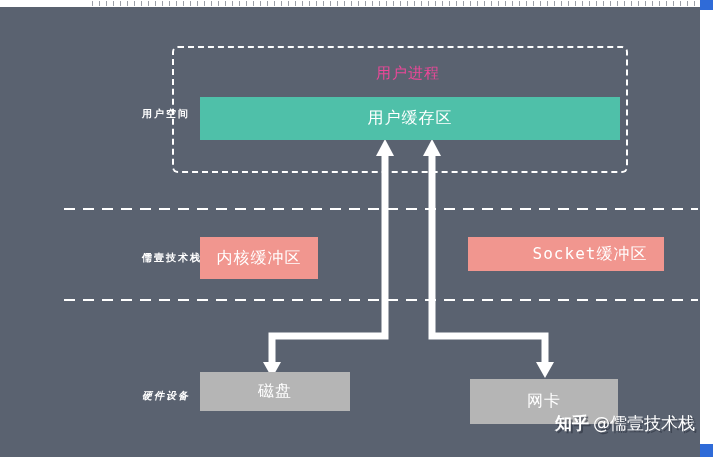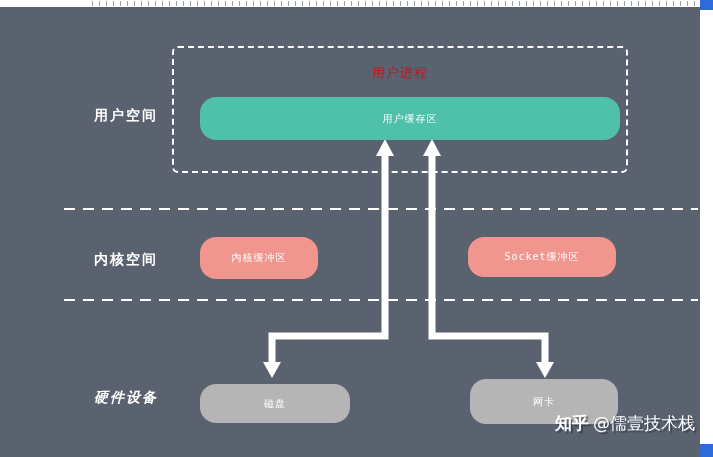--- a/index.html
+++ b/index.html
@@ -20,54 +20,54 @@
   
   .panel{position:absolute;left:0;top:7px;width:700px;height:450px;background:#5a6270;}
   
   .right-strip{position:absolute;left:700px;top:0;width:13px;height:457px;background:#ffffff;}
   .corner-blue{position:absolute;left:700px;width:13px;background:#2f6bd8;}
   .corner-blue.top{top:0;height:10px;}
   .corner-blue.bottom{top:444px;height:13px;}
 
   
   .layer-label{
-    position:absolute;color:#ffffff;font-size:14px;font-weight:bold;
-    letter-spacing:2px;white-space:nowrap;
+    position:absolute;color:#ffffff;font-size:10px;font-weight:bold;
+    letter-spacing:2px;white-space:nowrap;margin-left:48px;
   }
   .lbl-user{left:94px;top:107px;}
   .lbl-kernel{left:94px;top:251px;}
   .lbl-hw{left:94px;top:389px;font-style:italic;}
 
   
   .dash-line{
     position:absolute;left:64px;width:634px;height:2px;
     background:repeating-linear-gradient(90deg,#ffffff 0 11px,transparent 11px 19px);
   }
   .dash-1{top:208px;}
   .dash-2{top:299px;}
 
   
   .process-frame{
     position:absolute;left:172px;top:46px;width:456px;height:127px;
     border:2px dashed #ffffff;border-radius:6px;box-sizing:border-box;
   }
   .process-title{
-    position:absolute;left:172px;top:64px;width:456px;text-align:center;
-    color:#b91c1c;font-size:13px;letter-spacing:1px;
+    position:absolute;left:180px;top:64px;width:456px;text-align:center;
+    color:#ec4899;font-size:15px;letter-spacing:1px;
   }
 
   
   .box{
     position:absolute;display:flex;align-items:center;justify-content:center;
-    color:#ffffff;font-size:10px;letter-spacing:1px;white-space:nowrap;border-radius:16px;
+    color:#ffffff;font-size:16px;letter-spacing:1px;white-space:nowrap;
   }
   .box-user-buffer{left:200px;top:97px;width:420px;height:43px;background:#4fc0a9;}
   .box-kernel-buffer{left:200px;top:237px;width:118px;height:42px;background:#f1968f;}
-  .box-socket-buffer{left:468px;top:237px;width:148px;height:40px;background:#f1968f;}
-  .box-disk{left:200px;top:384px;width:150px;height:39px;background:#b5b5b5;}
+  .box-socket-buffer{left:468px;top:237px;width:148px;height:34px;background:#f1968f;padding-left:48px;}
+  .box-disk{left:200px;top:372px;width:150px;height:39px;background:#b5b5b5;}
   .box-nic{left:470px;top:379px;width:148px;height:45px;background:#b5b5b5;}
 
   
   .arrows{position:absolute;left:0;top:0;width:713px;height:457px;pointer-events:none;}
 
   
   .watermark{
     position:absolute;right:18px;top:412px;
     color:#ffffff;font-size:17px;white-space:nowrap;
     text-shadow:2px 2px 0 rgba(40,46,58,.55);
@@ -109,21 +109,21 @@
     <span>Socket缓冲区</span>
   </div>
   <div class="box box-disk">
     <span>磁盘</span>
   </div>
   <div class="box box-nic">
     <span>网卡</span>
   </div>
 
   <div class="layer-label lbl-user">用户空间</div>
-  <div class="layer-label lbl-kernel">内核空间</div>
+  <div class="layer-label lbl-kernel">儒壹技术栈</div>
   <div class="layer-label lbl-hw">硬件设备</div>
 
   <div class="watermark">
     <span class="brand">知乎</span><span>@儒壹技术栈</span>
   </div>
 
   <div class="top-strip">
     <div class="ticks"></div>
   </div>
   <div class="right-strip"></div>

